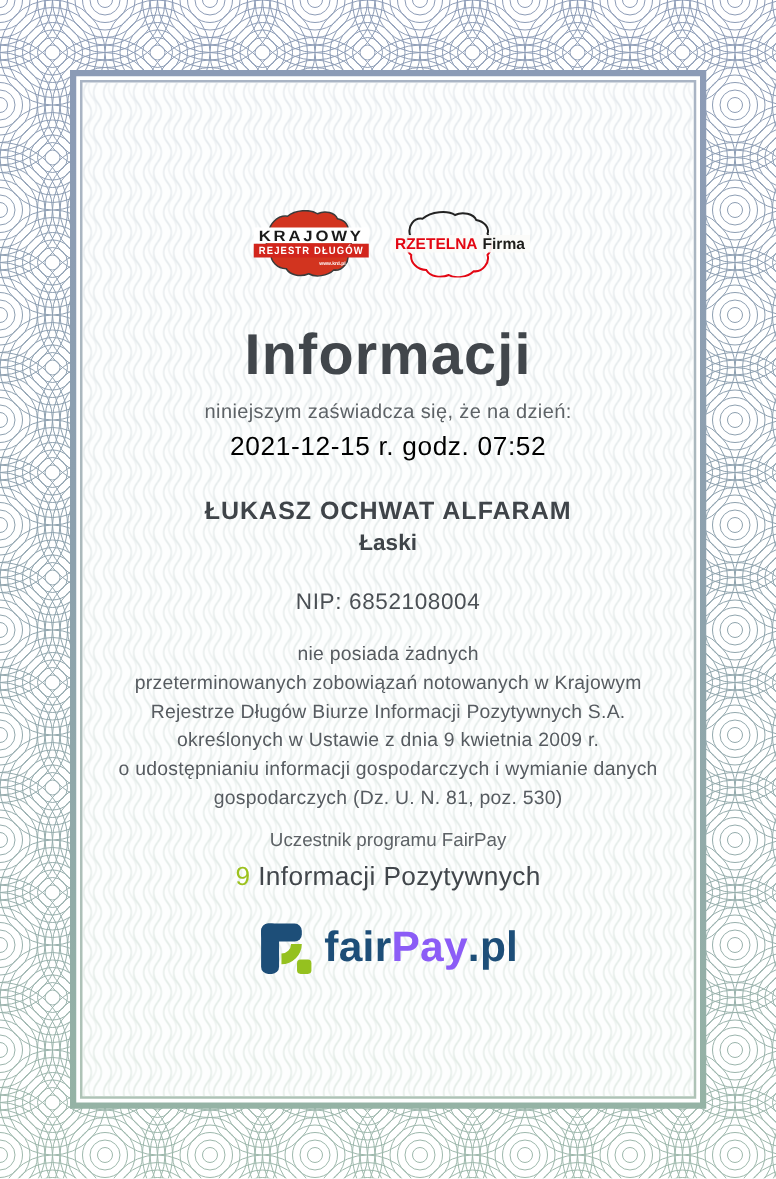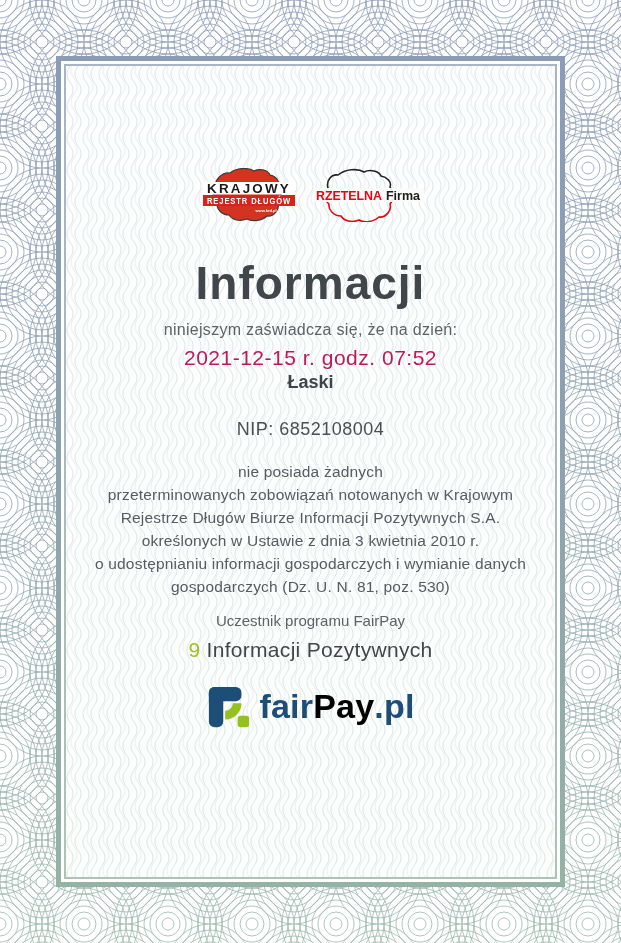--- a/index.html
+++ b/index.html
@@ -25,33 +25,33 @@
   .waves { position:absolute; left:0; top:0; }
   .content-inner {
     position:relative; text-align:center; height:100%;
   }
   .logos {
     margin-top:100px; display:flex; justify-content:center; align-items:flex-start; gap:12px; height:54px;
   }
   .title { margin-top:36px; font-size:46px; line-height:1.1; font-weight:600;
     color:#41464b; letter-spacing:1px; }
   .issued-label { margin-top:12px; font-size:16px; color:#5d6266; letter-spacing:0.3px; }
-  .issued-date { margin-top:7px; font-size:21px; color:#be185d; letter-spacing:0.5px; }
+  .issued-date { margin-top:7px; font-size:21px; color:#000000; letter-spacing:0.5px; }
   .company-name { margin-top:26px; font-size:20px; font-weight:bold; color:#3f4449; letter-spacing:0.8px; line-height:26px; }
   .company-city { font-size:18px; font-weight:bold; color:#3f4449; line-height:25px; }
   .company-nip { font-size:18px; color:#4a4f54; line-height:26px; letter-spacing:0.5px;margin-top:21px; }
   .statement { margin-top:18px; font-size:15.5px; color:#565b60; line-height:23px; letter-spacing:0.2px; }
   .statement span { display:block;text-align:center; }
   .participant { margin-top:14px; font-size:15px; color:#5d6266; line-height:18px; }
   .positive { margin-top:6px; font-size:21px; color:#41464b; line-height:27px; letter-spacing:0.3px; }
   .positive .num { color:#9cc21e; }
   .fairpay-logo { margin-top:17px; display:flex; justify-content:center; align-items:center; gap:7px; height:54px; }
   .fairpay-text { font-size:34px; letter-spacing:0.2px; }
   .fp-fair { color:#1d4e78; font-weight:600; }
-  .fp-pay  { color:#000000; font-weight:bold; }
+  .fp-pay  { color:#8b5cf6; font-weight:bold; }
   .fp-tld  { color:#1d4e78; font-weight:600;margin-top:21px; }
 </style>
 </head>
 <body>
 
 <div class="cert">
 
   <svg class="guilloche" width="621" height="943" viewBox="0 0 621 943" aria-hidden="true">
     <defs>
       <linearGradient id="bgrad" x1="0" y1="0" x2="0" y2="1">
@@ -183,28 +183,29 @@
               </svg>
             </div>
 
             <div class="title">
               <div>Informacji</div>
             </div>
 
             <div class="issued-label">niniejszym zaświadcza się, że na dzień:</div>
             <div class="issued-date">2021-12-15 r. godz. 07:52</div>
 
+            <div class="company-name">ŁUKASZ OCHWAT ALFARAM</div>
             <div class="company-city">Łaski</div>
             <div class="company-nip">NIP: 6852108004</div>
 
             <div class="statement">
               <span>nie posiada żadnych</span>
               <span>przeterminowanych zobowiązań notowanych w Krajowym</span>
               <span>Rejestrze Długów Biurze Informacji Pozytywnych S.A.</span>
-              <span>określonych w Ustawie z dnia 3 kwietnia 2010 r.</span>
+              <span>określonych w Ustawie z dnia 9 kwietnia 2009 r.</span>
               <span>o udostępnianiu informacji gospodarczych i wymianie danych</span>
               <span>gospodarczych (Dz. U. N. 81, poz. 530)</span>
             </div>
 
             <div class="participant">Uczestnik programu FairPay</div>
 
             <div class="positive">
               <span class="num">9</span>
               <span>Informacji Pozytywnych</span>
             </div>

